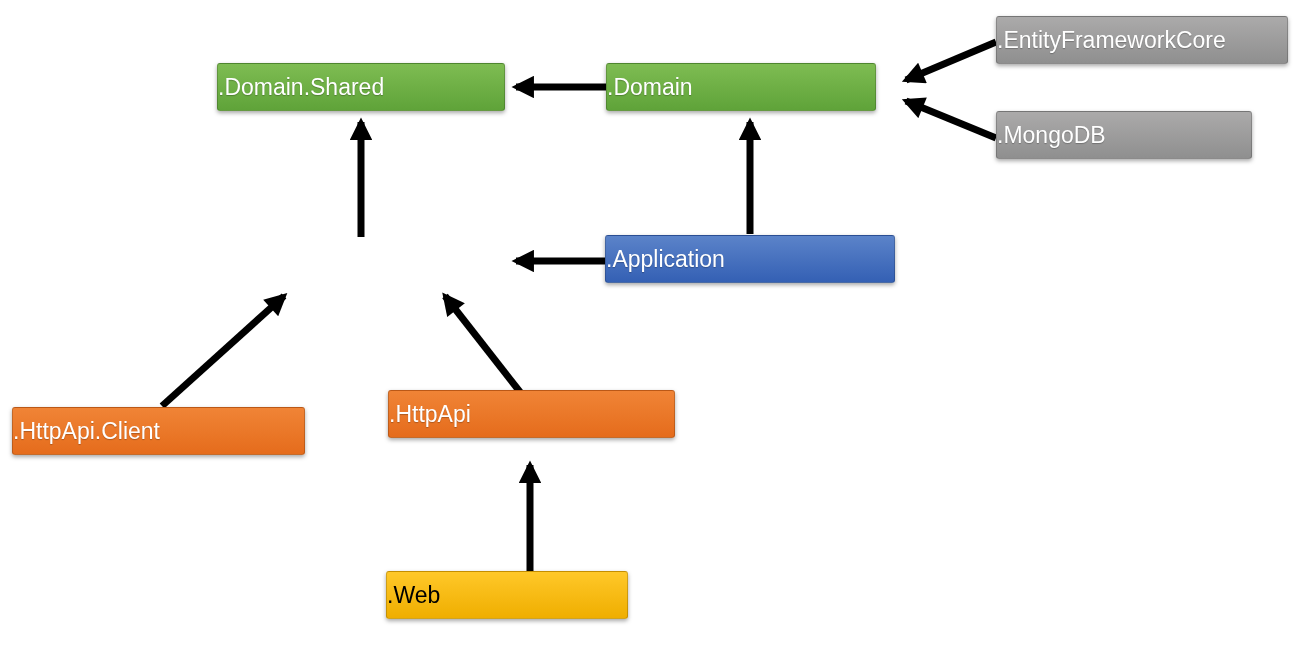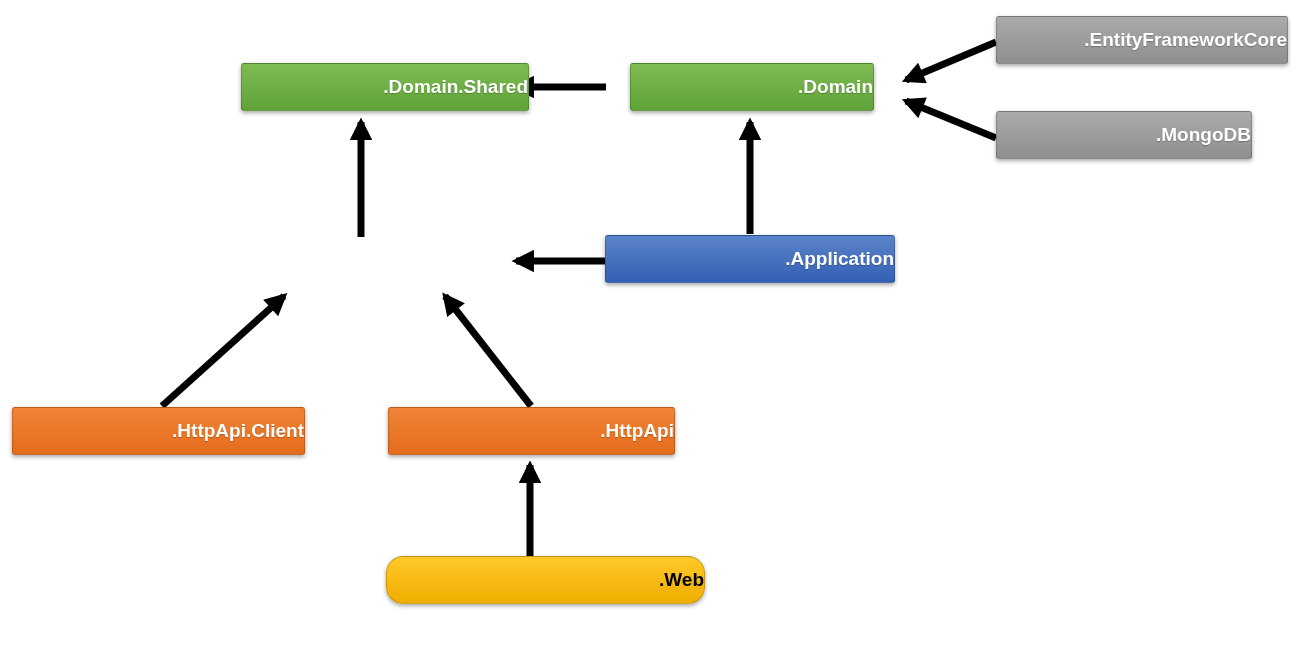--- a/index.html
+++ b/index.html
@@ -22,32 +22,32 @@
     width: 1300px;
     height: 645px;
     pointer-events: none;
   }
   .node {
     position: absolute;
     width: 288px;
     height: 48px;
     display: flex;
     align-items: center;
-    justify-content: flex-end;
-    font-size: 19px;
-    font-weight: bold;
+    justify-content: flex-start;
+    font-size: 23px;
+    font-weight: normal;
     color: #ffffff;
     border-radius: 3px;
     border: 1px solid rgba(0,0,0,0.18);
     box-shadow: 0 2px 4px rgba(0,0,0,0.35);
     box-sizing: border-box;
     text-shadow: 0 1px 1px rgba(0,0,0,0.25);
     white-space: nowrap;
   }
-  .node.green  { background: linear-gradient(#7ebc52, #5fa339); margin-left: 24px; }
+  .node.green  { background: linear-gradient(#7ebc52, #5fa339); }
   .node.blue   { background: linear-gradient(#5b83c9, #3460b4); }
   .node.gray   { background: linear-gradient(#abaaaa, #8f8f8f); }
   .node.orange { background: linear-gradient(#f08436, #e56c1c); }
   .node.yellow {
     background: linear-gradient(#ffc829, #efae00);
     color: #000000;
     text-shadow: none;
   }
 </style>
 </head>
@@ -69,42 +69,42 @@
     <line x1="605" y1="261" x2="516" y2="261" stroke="#000000" stroke-width="7" marker-end="url(#ah)"></line>
     <line x1="162" y1="406" x2="284" y2="296" stroke="#000000" stroke-width="7" marker-end="url(#ah)"></line>
     <line x1="531" y1="406" x2="445" y2="296" stroke="#000000" stroke-width="7" marker-end="url(#ah)"></line>
     <line x1="530" y1="574" x2="530" y2="465" stroke="#000000" stroke-width="7" marker-end="url(#ah)"></line>
   </svg>
 
   <div class="node green" style="left:217px; top:63px;">
     <span>.Domain.Shared</span>
   </div>
 
-  <div class="node green" style="left:606px; top:63px; width:244px;padding-left:48px;">
+  <div class="node green" style="left:606px; top:63px; width:270px;">
     <span>.Domain</span>
   </div>
 
   <div class="node gray" style="left:996px; top:16px; width:292px;">
     <span>.EntityFrameworkCore</span>
   </div>
 
   <div class="node gray" style="left:996px; top:111px; width:256px;">
     <span>.MongoDB</span>
   </div>
 
 
   <div class="node orange" style="left:12px; top:407px; width:293px;">
     <span>.HttpApi.Client</span>
   </div>
 
   <div class="node blue" style="left:605px; top:235px; width:290px;">
     <span>.Application</span>
   </div>
 
-  <div class="node orange" style="left:388px; top:407px; width:287px;padding-left:32px;">
+  <div class="node orange" style="left:388px; top:390px; width:287px;">
     <span>.HttpApi</span>
   </div>
 
-  <div class="node yellow" style="left:386px; top:556px; width:319px;border-radius:17px;">
+  <div class="node yellow" style="left:386px; top:571px; width:242px;">
     <span>.Web</span>
   </div>
 
 </div>
 
 </body></html>

